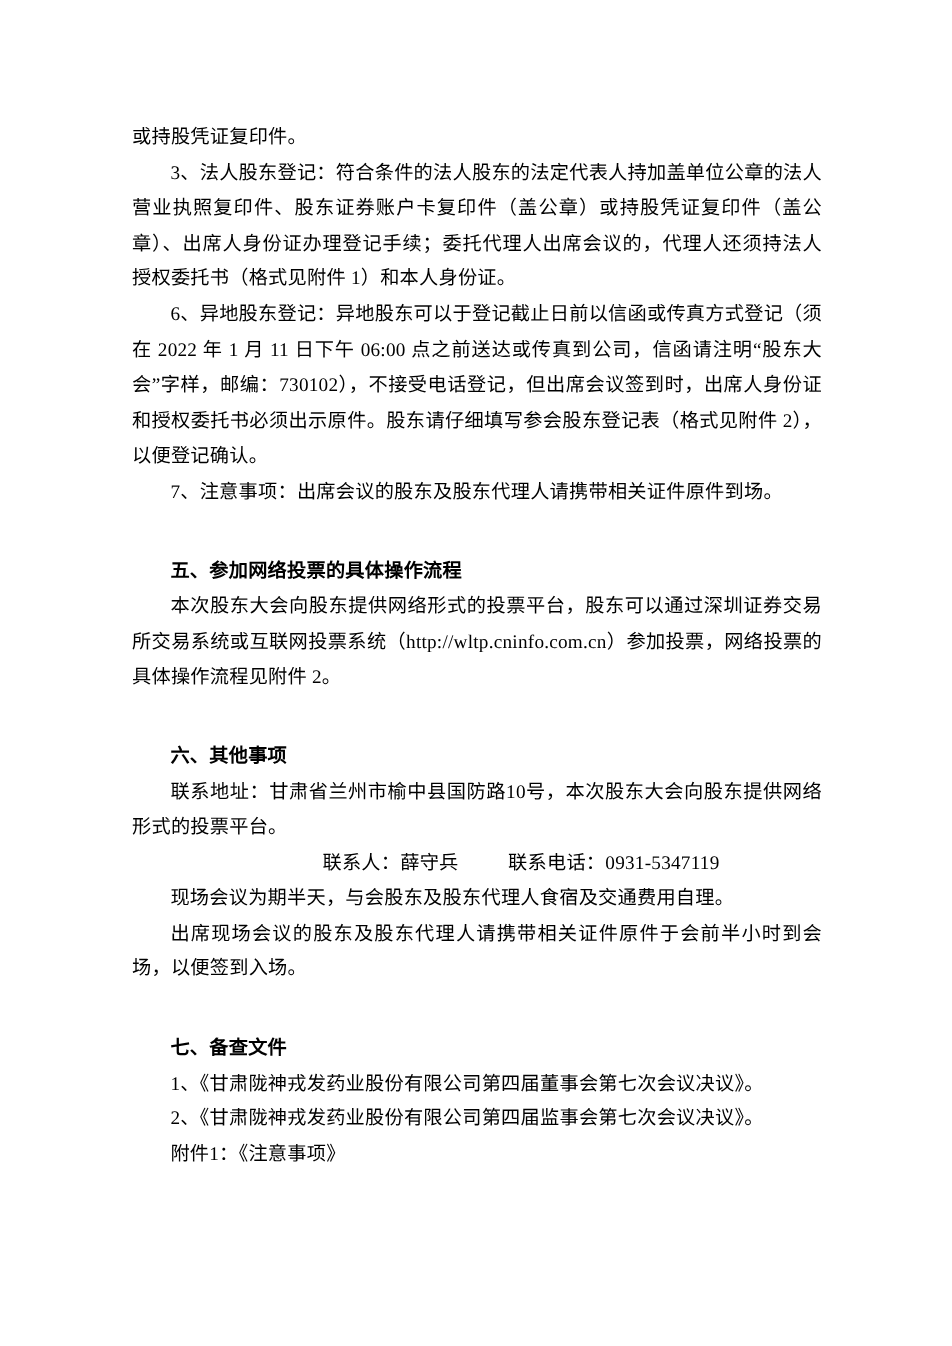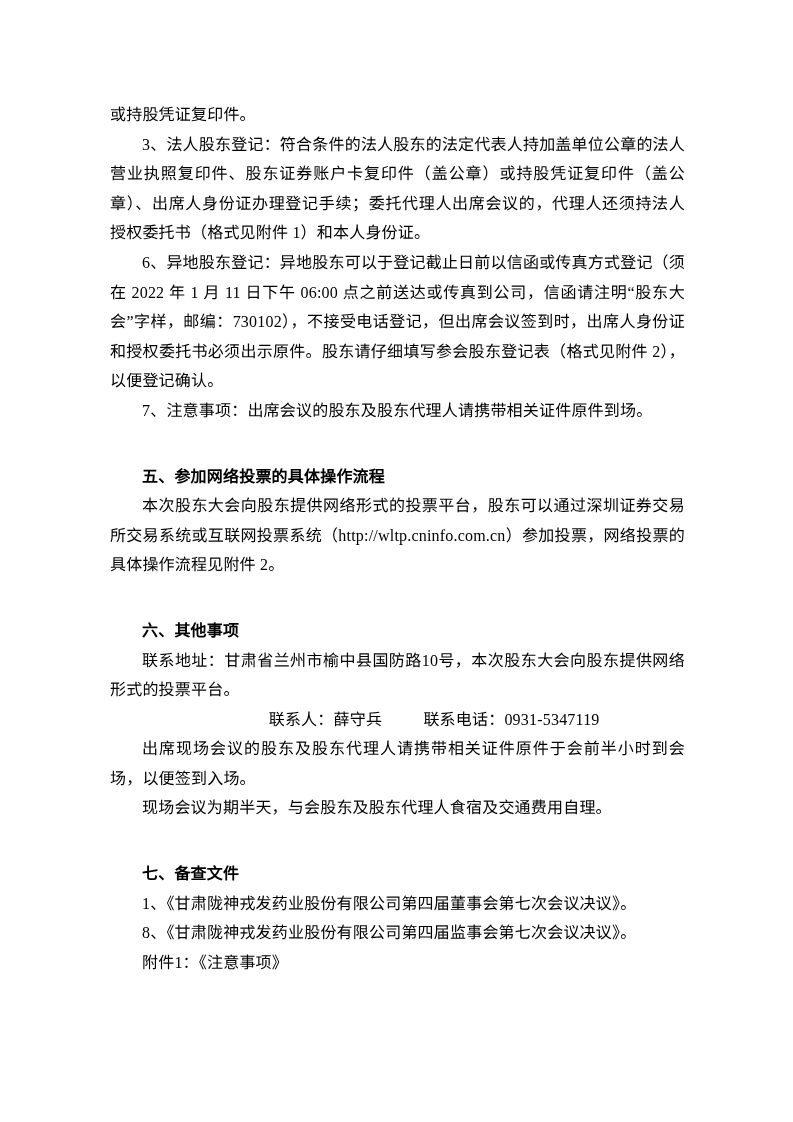--- a/index.html
+++ b/index.html
@@ -70,26 +70,26 @@
 
     <p class="para indent heading">六、其他事项</p>
 
     <p class="para indent">联系地址：甘肃省兰州市榆中县国防路10号，本次股东大会向股东提供网络形式的投票平台。</p>
 
     <p class="para indent cols">
       <span class="col-left">联系人：薛守兵</span><span>联系电话：0931-5347119</span>
     </p>
 
 
+    <p class="para indent">现场会议为期半天，与会股东及股东代理人食宿及交通费用自理。</p>
+
     <p class="para indent">出席现场会议的股东及股东代理人请携带相关证件原件于会前半小时到会场，以便签到入场。</p>
-
-    <p class="para indent">现场会议为期半天，与会股东及股东代理人食宿及交通费用自理。</p>
 
     <p class="para indent heading">七、备查文件</p>
 
     <p class="para indent">1、《甘肃陇神戎发药业股份有限公司第四届董事会第七次会议决议》。</p>
 
-    <p class="para indent">8、《甘肃陇神戎发药业股份有限公司第四届监事会第七次会议决议》。</p>
+    <p class="para indent">2、《甘肃陇神戎发药业股份有限公司第四届监事会第七次会议决议》。</p>
 
     <p class="para indent">附件1：《注意事项》</p>
 
   </div>
 </div>
 
 </body></html>

